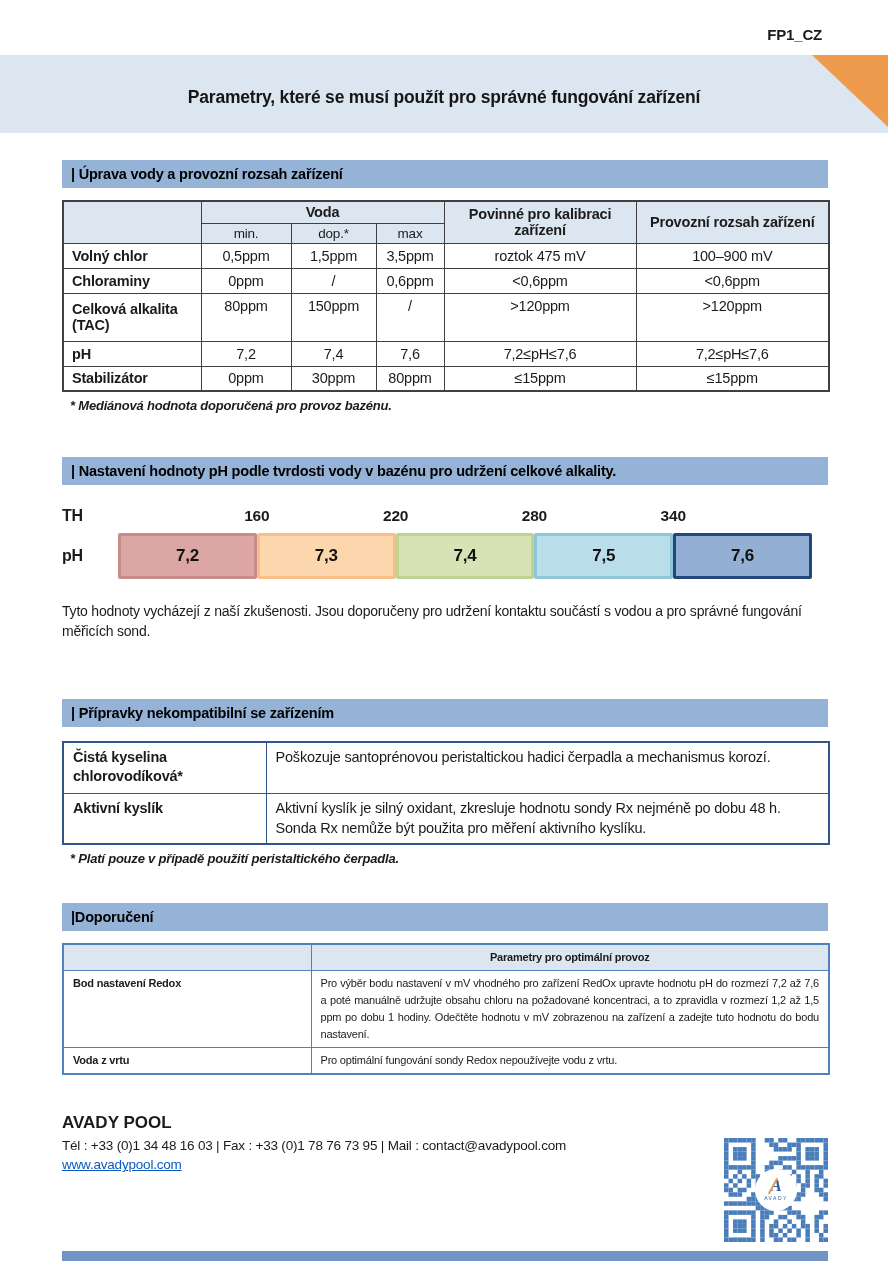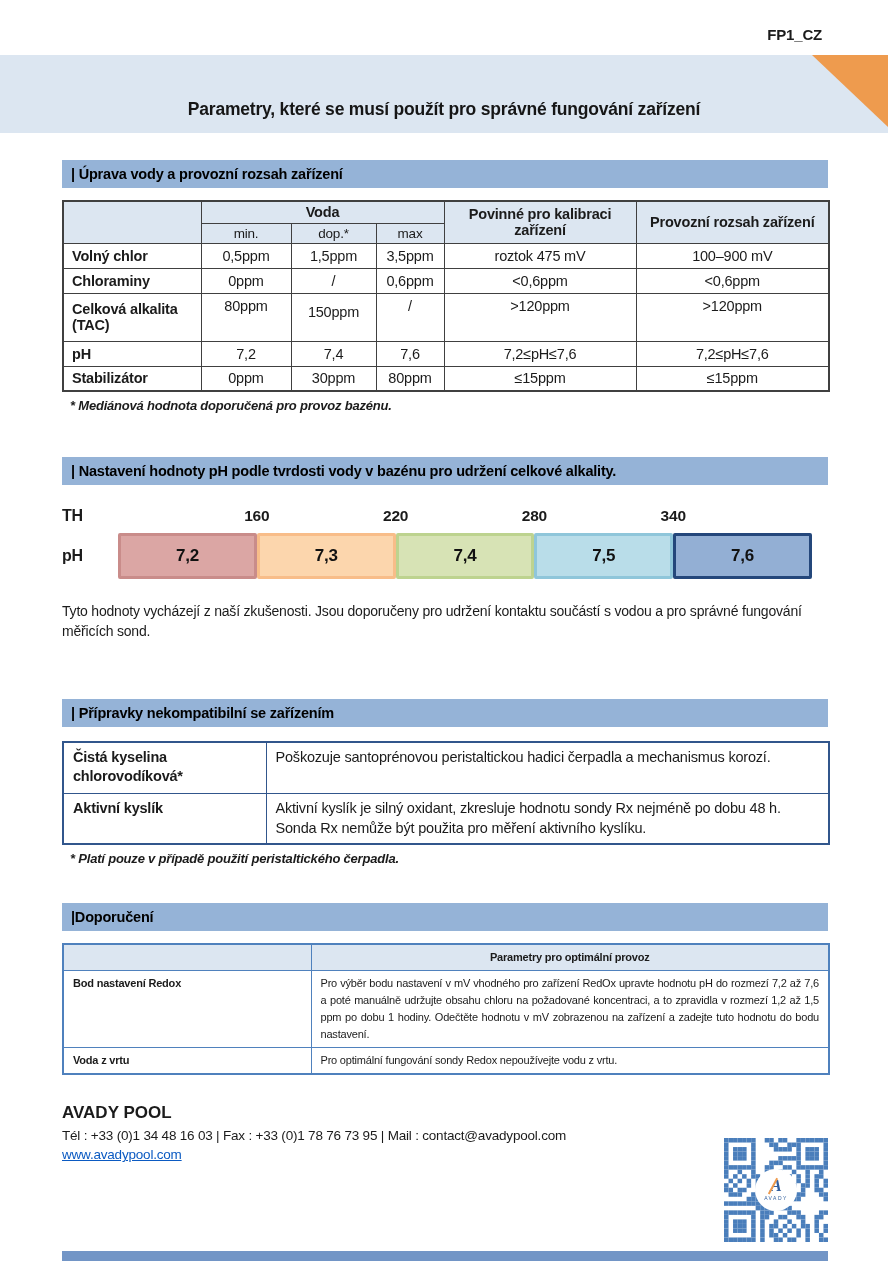--- a/index.html
+++ b/index.html
@@ -8,21 +8,21 @@
     --ink:#1b1b1b;
   }
   *{margin:0;padding:0;box-sizing:border-box;}
   html,body{background:#ffffff;}
   body{font-family:"Liberation Sans",sans-serif;color:var(--ink);}
   .page{position:relative;width:888px;height:1262px;background:#fff;overflow:hidden;letter-spacing:-0.2px;}
   .doc-code{position:absolute;top:26px;right:66px;font-size:15px;font-weight:700;}
   .title-band{position:absolute;top:55px;left:0;width:888px;height:78px;background:var(--band);}
   .orange-tri{position:absolute;top:0;right:0;width:76px;height:72px;background:var(--orange);
     clip-path:polygon(0 0,100% 0,100% 100%);}
-  .doc-title{font-size:17.5px;font-weight:700;text-align:center;padding-top:44px;color:#161616;}
+  .doc-title{font-size:17.5px;font-weight:700;text-align:center;padding-top:32px;color:#161616;}
   .content{position:absolute;top:133px;left:62px;width:766px;}
   .section-bar{background:var(--accent-bar);height:28px;line-height:28px;font-weight:700;
     font-size:14.5px;padding-left:9px;color:#000;}
   .bar1{margin-top:27px;}
   
   table{border-collapse:collapse;width:766px;table-layout:fixed;}
   .t1{margin-top:12px;border:2px solid #404040;font-size:14.5px;}
   .t1 td{border:1.5px solid #404040;text-align:center;vertical-align:middle;padding:2px 4px;}
   .t1 .hrow td{background:var(--band);font-weight:700;}
   .t1 .hrow2 td{background:var(--band);font-weight:400;font-size:13.5px;height:20px;}
@@ -52,21 +52,21 @@
   .t2 tr.r1 td{height:52px;}
   .t2 tr.r2 td{height:48px;}
   
   .bar4{margin-top:37px;}
   .t3{margin-top:12px;border:2px solid #4f81bd;font-size:11px;}
   .t3 td{border:1.5px solid #4f81bd;vertical-align:top;text-align:left;padding:4px 9px;line-height:17px;}
   .t3 .hrow td{background:var(--band);font-weight:700;text-align:center;height:24px;vertical-align:middle;}
   .t3 td.rowlabel{font-weight:700;}
   .t3 .para{text-align:justify;}
   
-  .footer{margin-top:28px;}
+  .footer{margin-top:38px;}
   .company{font-size:17px;font-weight:700;letter-spacing:0;}
   .contact{font-size:13.5px;margin-top:5px;}
   .website{display:inline-block;margin-top:4px;font-size:13.5px;color:var(--link-blue);
     text-decoration:underline;cursor:pointer;}
   .qr{position:absolute;top:1138px;right:60px;width:104px;height:104px;}
   .qr svg{display:block;width:104px;height:104px;}
   .qr-logo{position:absolute;left:50%;top:50%;width:42px;height:42px;transform:translate(-50%,-50%);
     background:#fff;border-radius:50%;display:flex;flex-direction:column;align-items:center;
     justify-content:center;}
   .qr-a{font-family:"Liberation Serif",serif;font-style:italic;font-weight:700;font-size:17px;
@@ -125,21 +125,21 @@
           <td class="rowlabel">Chloraminy</td>
           <td>0ppm</td>
           <td>/</td>
           <td>0,6ppm</td>
           <td>&lt;0,6ppm</td>
           <td>&lt;0,6ppm</td>
         </tr>
         <tr>
           <td class="rowlabel" style="height:48px">Celková alkalita (TAC)</td>
           <td style="vertical-align:top;padding-top:4px">80ppm</td>
-          <td style="vertical-align:top;padding-top:10px">150ppm</td>
+          <td style="vertical-align:top;padding-top:4px">150ppm</td>
           <td style="vertical-align:top;padding-top:4px">/</td>
           <td style="vertical-align:top;padding-top:4px">&gt;120ppm</td>
           <td style="vertical-align:top;padding-top:4px">&gt;120ppm</td>
         </tr>
         <tr>
           <td class="rowlabel">pH</td>
           <td>7,2</td>
           <td>7,4</td>
           <td>7,6</td>
           <td>7,2≤pH≤7,6</td>

